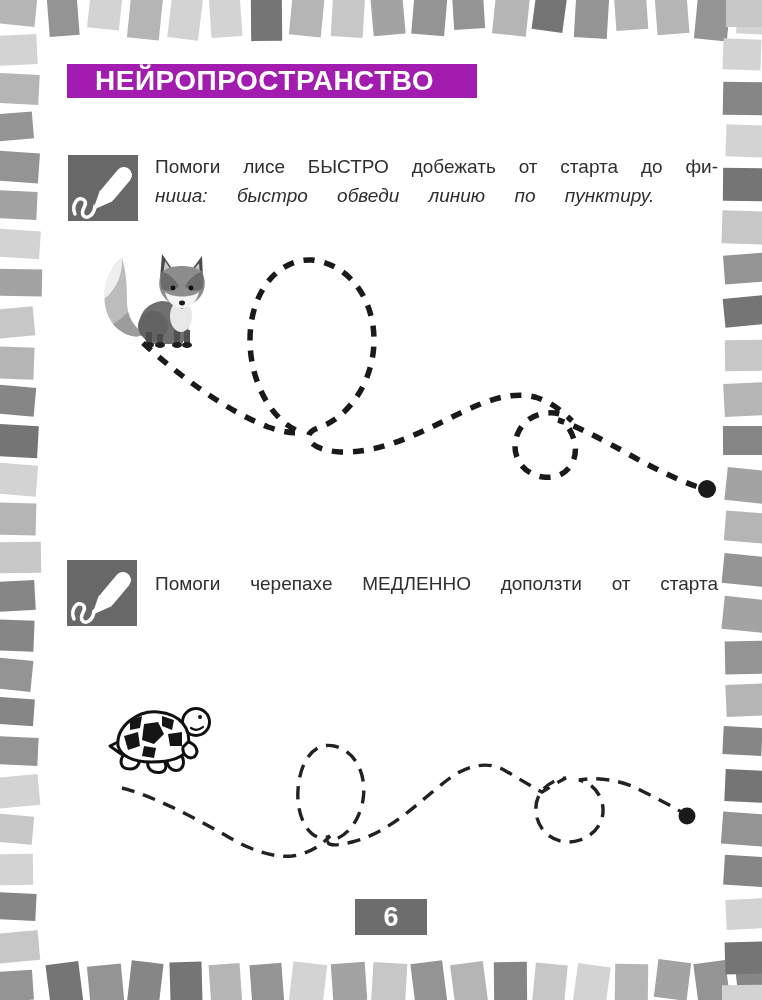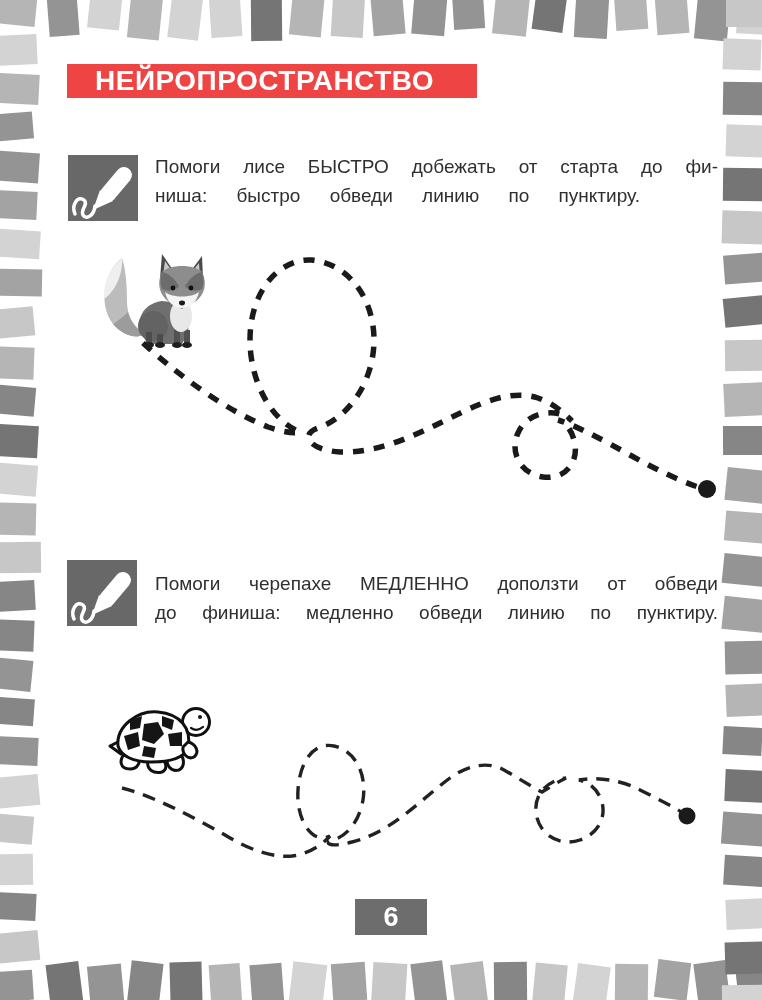--- a/index.html
+++ b/index.html
@@ -27,21 +27,21 @@
   
   .task-icon{
     position:absolute;width:70px;height:66px;z-index:3;
   }
   .task-text{
     position:absolute;left:155px;width:563px;z-index:3;
     color:#2f2f2f;font-size:19px;line-height:29px;
   }
   .tline{display:block;}
   .tline.fill{text-align:justify;text-align-last:justify;}
-  .tline.short{text-align:left;word-spacing:24px;}
+  .tline.short{text-align:left;word-spacing:24px;font-style:italic;}
 
   .illustration{position:absolute;z-index:4;}
   .trace-layer{position:absolute;left:0;top:0;z-index:2;}
 
   
   .page-number{
     position:absolute;left:355px;top:899px;width:72px;height:36px;z-index:3;
     color:#ffffff;font-size:27px;font-weight:bold;
     display:flex;align-items:center;justify-content:center;
   }
@@ -133,21 +133,21 @@
       <div class="brick" style="left: 725.55px; top: 684px; width: 44.7923px; height: 32.0946px; background: rgb(181, 181, 181); transform: rotate(-2.47984deg);"></div>
       <div class="brick" style="left: 722.617px; top: 727px; width: 39.197px; height: 28.3014px; background: rgb(134, 134, 134); transform: rotate(2.86794deg);"></div>
       <div class="brick" style="left: 725.197px; top: 770px; width: 41.8202px; height: 31.8803px; background: rgb(117, 117, 117); transform: rotate(2.49523deg);"></div>
       <div class="brick" style="left: 722.195px; top: 813px; width: 42.4491px; height: 32.3749px; background: rgb(148, 148, 148); transform: rotate(4.27068deg);"></div>
       <div class="brick" style="left: 723.533px; top: 856px; width: 45.9448px; height: 29.712px; background: rgb(134, 134, 134); transform: rotate(3.48741deg);"></div>
       <div class="brick" style="left: 725.706px; top: 899px; width: 40.4074px; height: 29.9105px; background: rgb(211, 211, 211); transform: rotate(-2.55233deg);"></div>
       <div class="brick" style="left: 725.146px; top: 942px; width: 40.3774px; height: 31.9517px; background: rgb(117, 117, 117); transform: rotate(-1.55196deg);"></div>
       <div class="brick" style="left: 722.176px; top: 985px; width: 45.0416px; height: 31.1408px; background: rgb(211, 211, 211); transform: rotate(-0.518179deg);"></div>
     </div>
 
-  <div class="banner" style="background: #ef4444;">НЕЙРОПРОСТРАНСТВО</div>
+  <div class="banner" style="background: #a21caf;">НЕЙРОПРОСТРАНСТВО</div>
 
   <svg class="trace-layer" width="762" height="1000" viewBox="0 0 762 1000">
     <g fill="none" stroke="#1a1a1a" stroke-width="5.5" stroke-dasharray="11 10">
       <path d="M143,343
                C178,375 225,410 268,427
                C283,432 294,434 300,432
                C270,420 250,380 250,340
                C250,290 280,258 312,260
                C350,264 374,300 374,340
                C374,380 350,417 318,428
@@ -231,22 +231,21 @@
   </div>
 
   <div class="task-icon" style="left:67px;top:560px;background:#686868;">
     <svg width="70" height="66" viewBox="0 0 70 66">
       <path d="M7,59 C3,50 10,40 16,45 C21,49 12,55 15,60 C18,65 26,61 27,51" fill="none" stroke="#ffffff" stroke-width="3.5" stroke-linecap="round"></path>
       <line x1="40" y1="39" x2="56" y2="20" stroke="#ffffff" stroke-width="16" stroke-linecap="round"></line>
       <polygon points="25,55 32,35 45,46" fill="#ffffff"></polygon>
     </svg>
   </div>
   <div class="task-text" style="top:569px;">
-    <span class="tline fill">Помоги черепахе МЕДЛЕННО доползти от обведи</span>
-    <span class="tline fill">до финиша: медленно обведи линию по пунктиру.</span>
+    <span class="tline fill">Помоги черепахе МЕДЛЕННО доползти от старта</span>
   </div>
 
   <div class="illustration" style="left:106px;top:702px;">
     <svg width="106" height="74" viewBox="0 0 106 74">
       <g stroke="#101010" stroke-width="3" fill="#ffffff" stroke-linejoin="round" stroke-linecap="round">
         <path d="M4,44 L16,38 L15,52 Z"></path>
         <path d="M20,50 C12,58 14,67 24,67 C32,67 35,60 33,52 Z"></path>
         <path d="M72,50 C78,54 80,64 73,68 C65,70 59,63 62,55 Z"></path>
         <path d="M42,58 C40,68 48,72 56,70 C61,68 61,62 57,58 Z"></path>
         <circle cx="90" cy="20" r="13.5"></circle>

